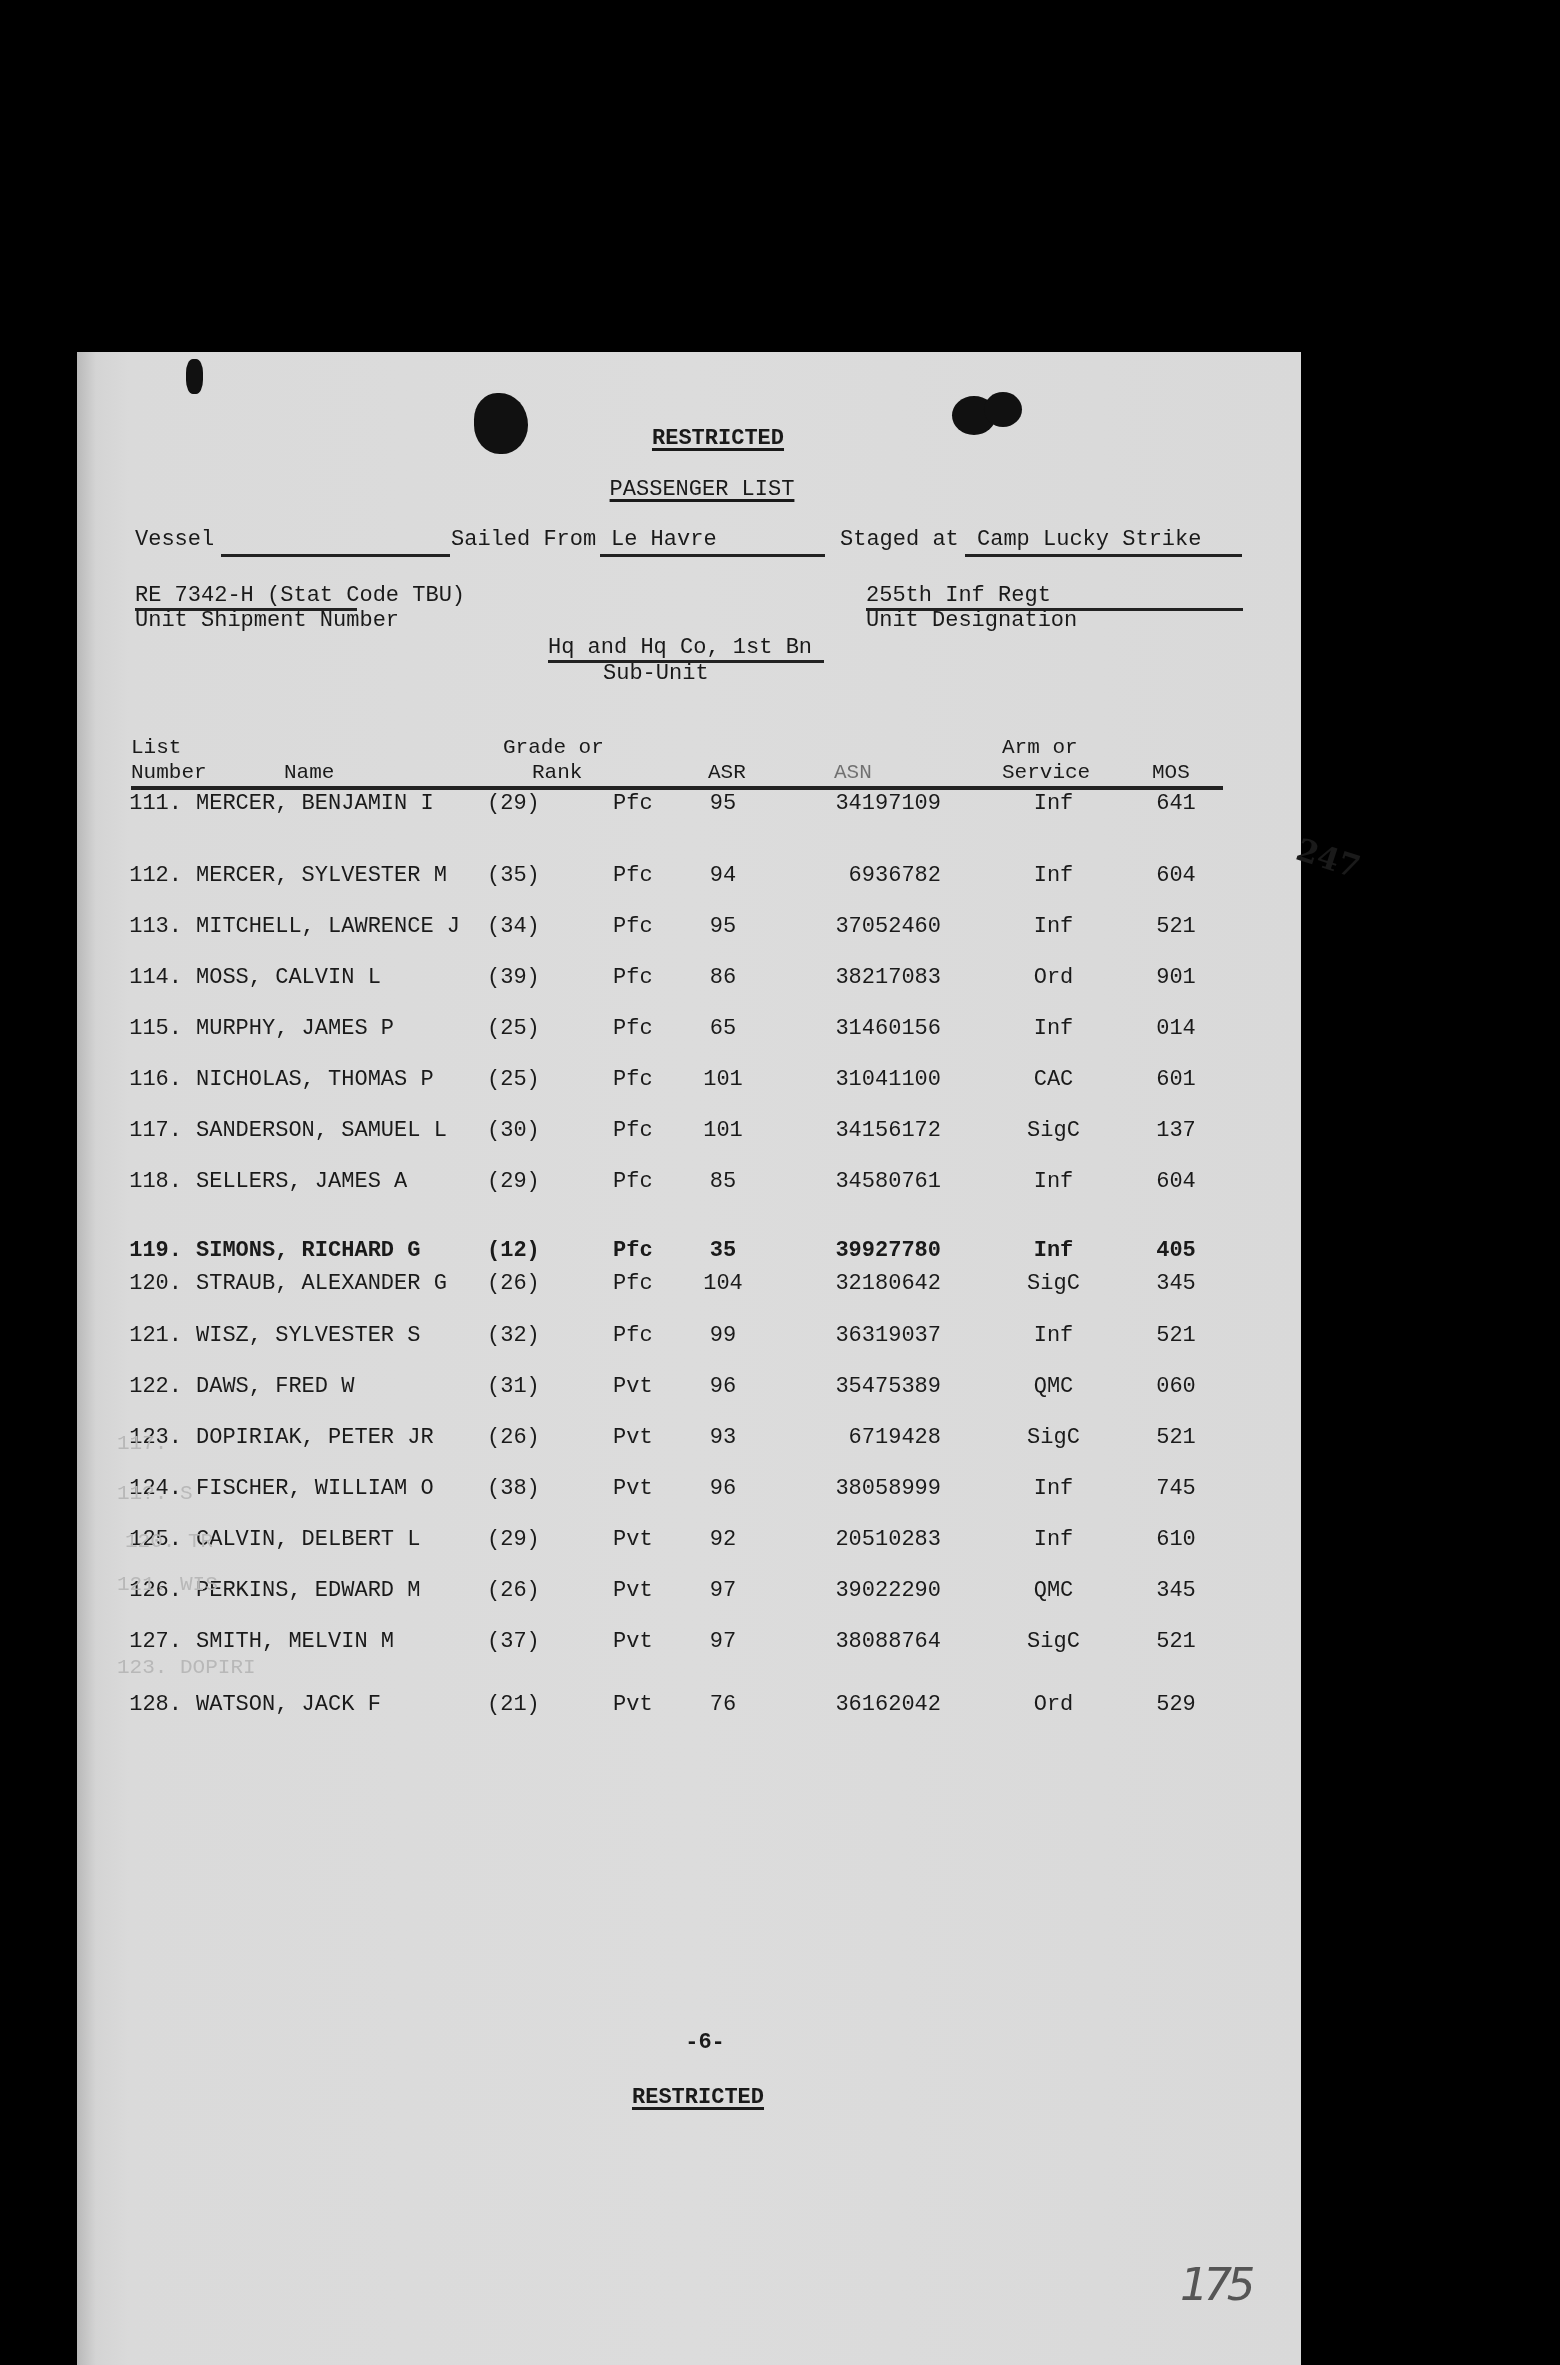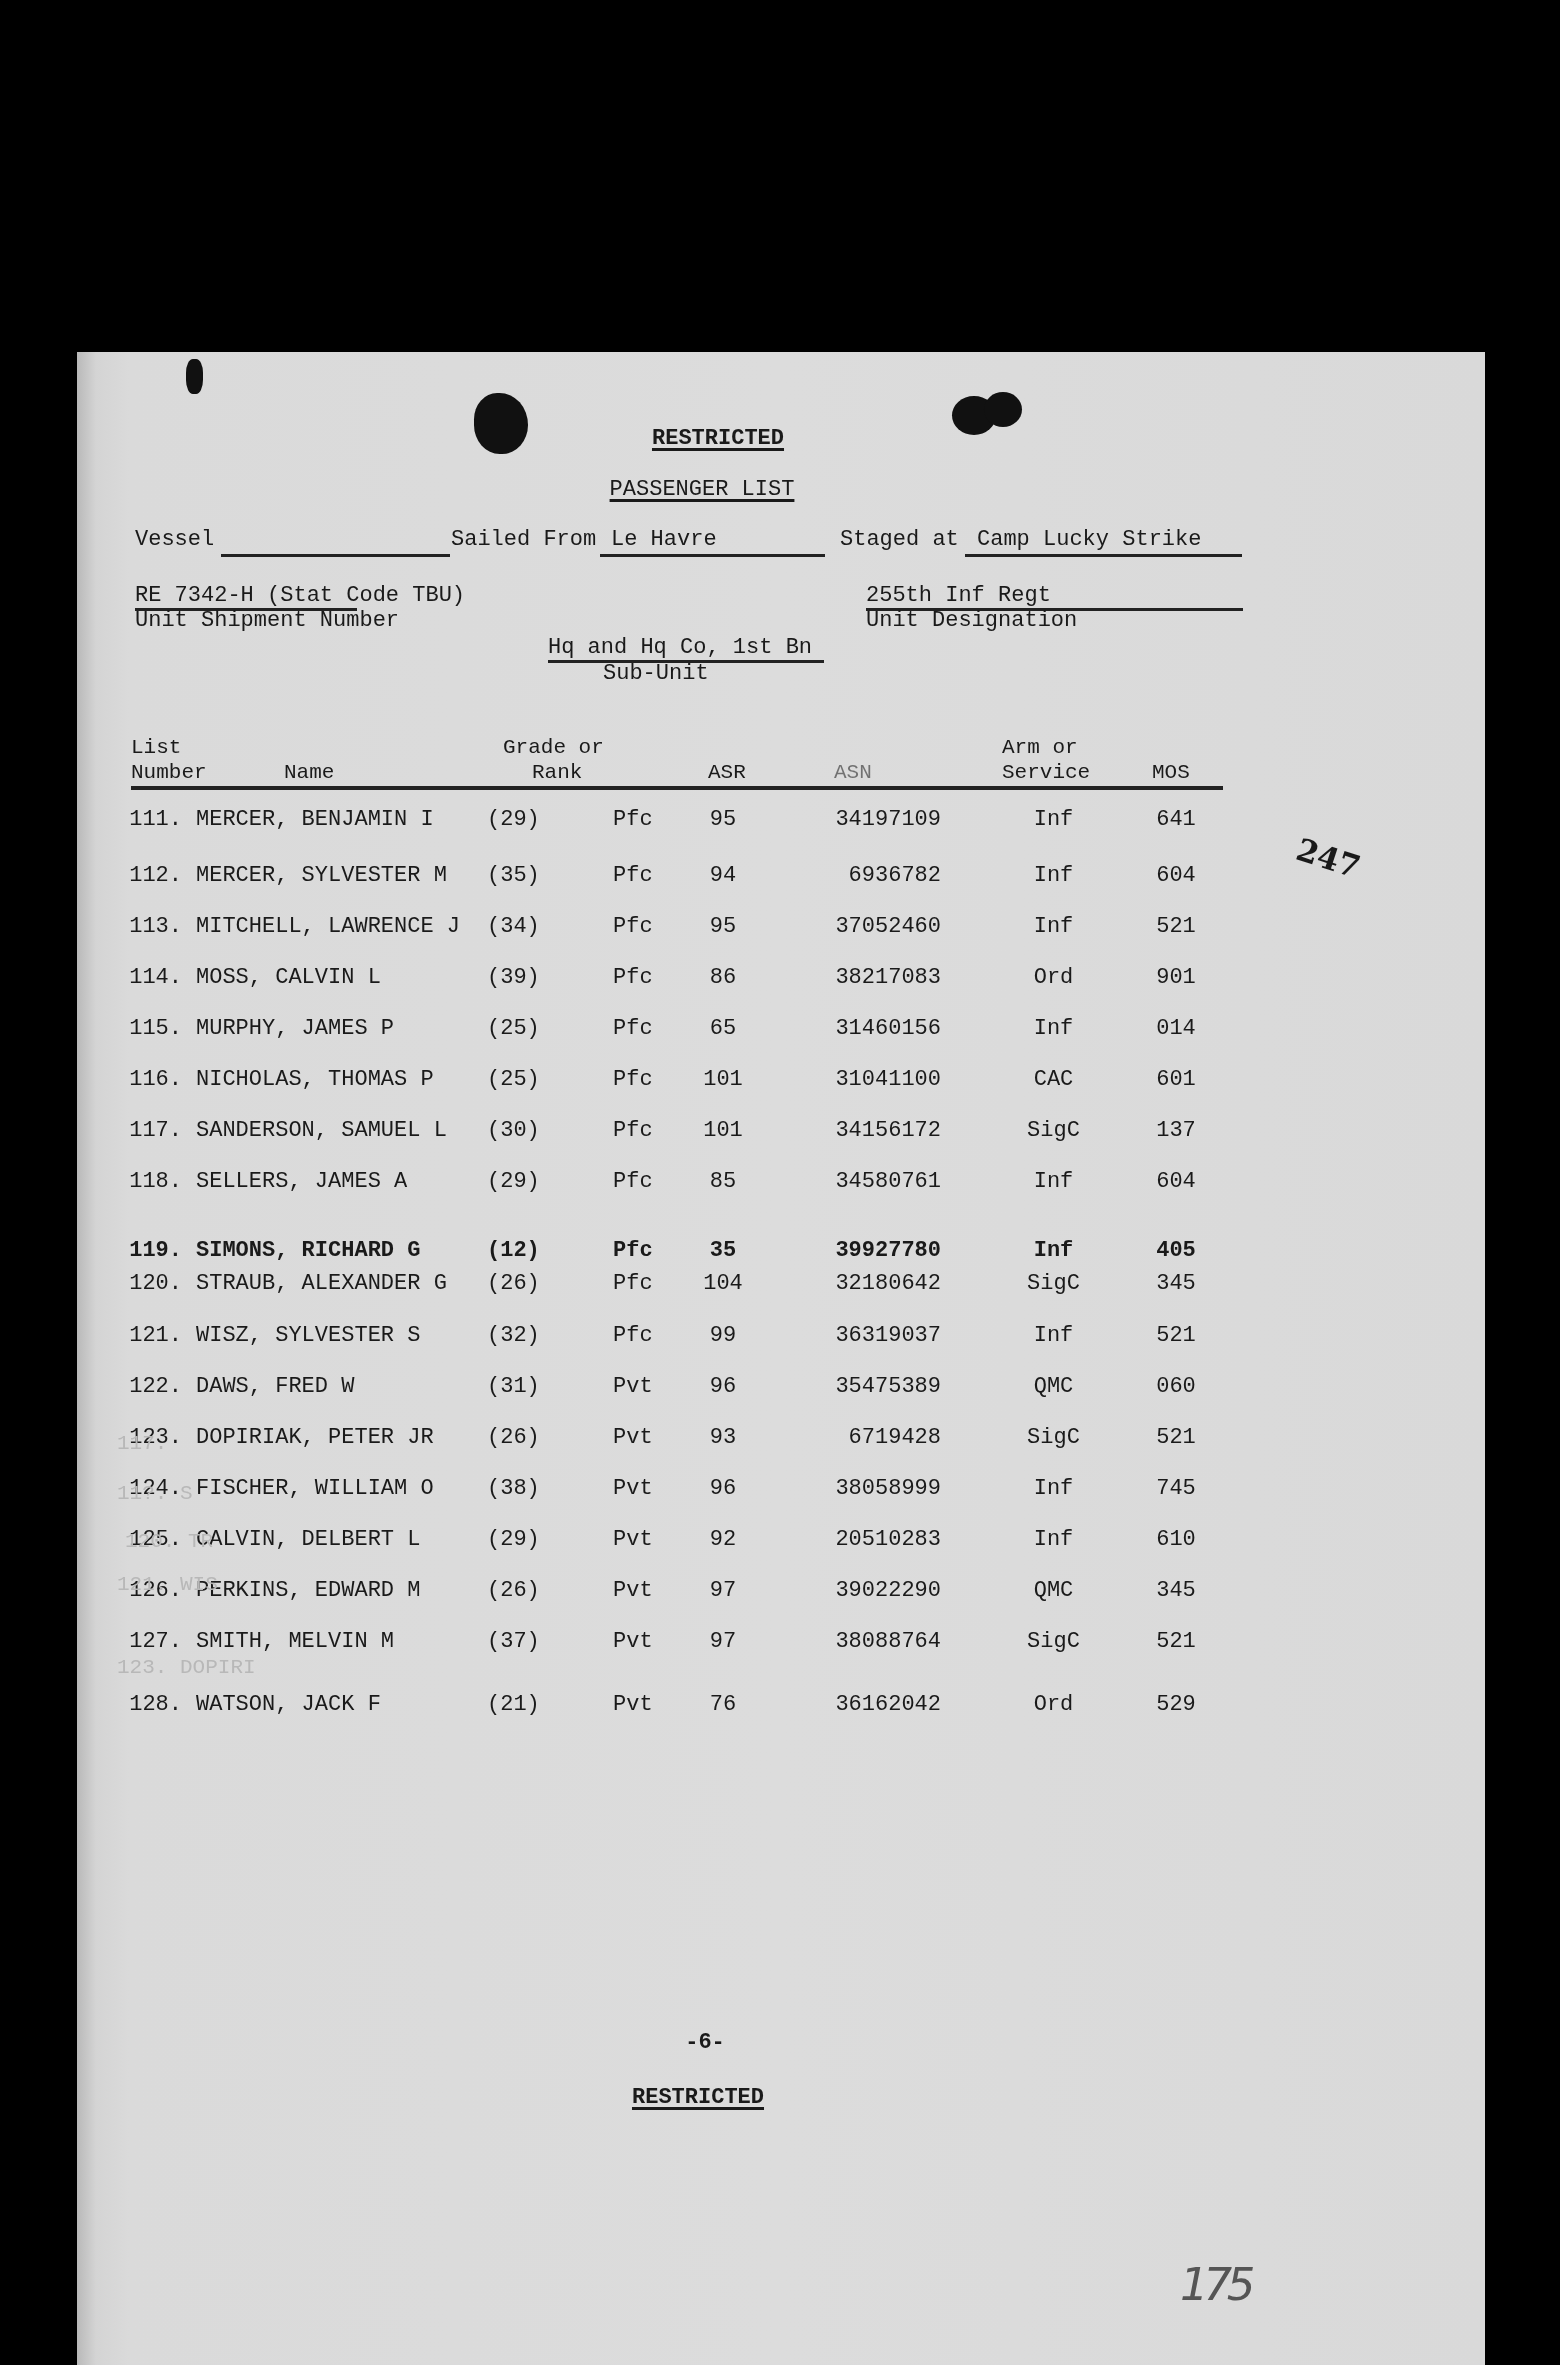--- a/index.html
+++ b/index.html
@@ -7,21 +7,21 @@
     width: 1560px; height: 2366px;
     background: #000;
     position: relative;
     overflow: hidden;
     font-family: "Liberation Mono", "DejaVu Sans Mono", monospace;
     color: #1a1a1a;
   }
   .page {
     position: absolute;
     left: 77px; top: 352px;
-    width: 1408px; height: 2014px;
+    width: 1224px; height: 2014px;
     background: linear-gradient(90deg, #b9b9b9 0px, #d4d4d4 19px, #dadada 52px, #dcdcdc 50%, #d9d9d9 100%);
   }
   .abs { position: absolute; }
   .t { font-size: 22px; line-height: 24.4px; white-space: pre; }
   .ul { text-decoration: underline; text-decoration-thickness: 2.6px; text-underline-offset: 3.5px; }
   .centered { transform: translateX(-50%); }
   .line { position: absolute; height: 2.6px; background: #222; }
   .blot { position: absolute; background: #111; border-radius: 50%; }
   .hdr { font-size: 21px; }
   .row { position: absolute; left: 0; width: 1333px; height: 35px; }
@@ -80,21 +80,21 @@
     <div class="abs t hdr" style="left:455px;top:409px;">Rank</div>
     <div class="abs t hdr" style="left:631px;top:409px;">ASR</div>
     <div class="abs t hdr" style="left:757px;top:409px;opacity:0.55;">ASN</div>
     <div class="abs t hdr" style="left:925px;top:384px;">Arm or</div>
     <div class="abs t hdr" style="left:925px;top:409px;">Service</div>
     <div class="abs t hdr" style="left:1075px;top:409px;">MOS</div>
     <div class="line" style="left:54px;top:434px;width:1092px;height:3.5px;"></div>
   </div>
 
   <div id="rows">
-      <div class="row" style="top: 450px;">
+      <div class="row" style="top: 434px;">
         <div class="cell c-num">111.</div>
         <div class="cell c-name">MERCER, BENJAMIN I</div>
         <div class="cell c-age">(29)</div>
         <div class="cell c-rank">Pfc</div>
         <div class="cell c-asr">95</div>
         <div class="cell c-asn">34197109</div>
         <div class="cell c-arm">Inf</div>
         <div class="cell c-mos">641</div>
       </div>
       <div class="row" style="top: 506px;">

